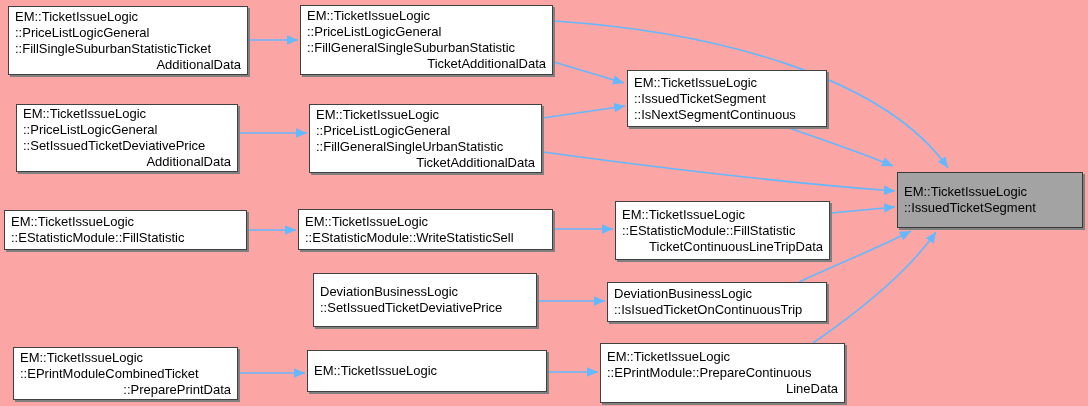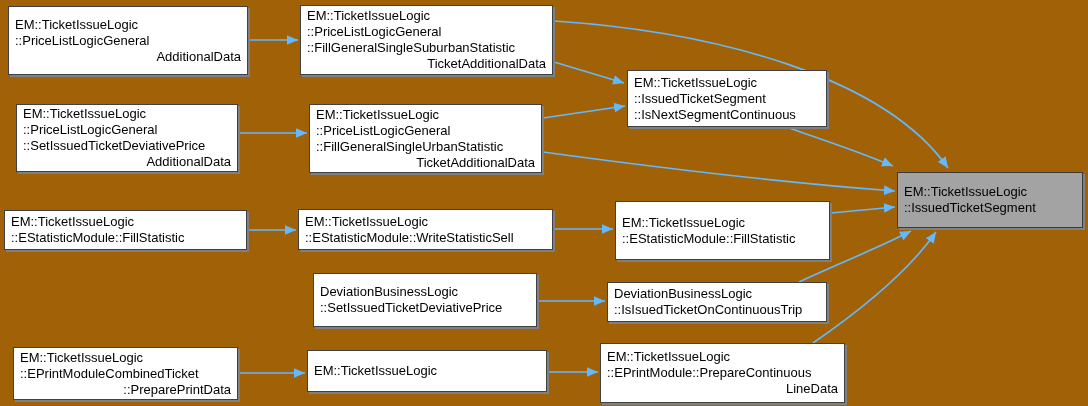--- a/index.html
+++ b/index.html
@@ -1,19 +1,19 @@
 <!DOCTYPE html>
 <html><head>
 <meta charset="utf-8">
 <style>
   html,body{margin:0;padding:0;background:#ffffff;}
   #canvas{
     position:relative;
     width:1088px;height:406px;
-    background:#a16207;
+    background:#fca5a5;
     font-family:"Liberation Sans", sans-serif;
     overflow:hidden;
   }
   #edges{position:absolute;left:0;top:0;width:1088px;height:406px;}
   .node{
     position:absolute;
     box-sizing:border-box;
     background:#ffffff;
     border:1px solid #404040;
     box-shadow:2px 2px 0 0 #808080;
@@ -56,20 +56,21 @@
     <path class="edge" marker-end="url(#arrow)" d="M538,301 L605,301"></path>
     <path class="edge" marker-end="url(#arrow)" d="M799,282 C838,264 880,247 911,231"></path>
     <path class="edge" marker-end="url(#arrow)" d="M239,373 L305,373"></path>
     <path class="edge" marker-end="url(#arrow)" d="M548,372 L598,372"></path>
     <path class="edge" marker-end="url(#arrow)" d="M813,343 C858,312 908,272 936,232"></path>
   </svg>
 
   <div class="node" style="left:8px;top:6px;width:240px;height:69px;">
     <div class="ln">EM::TicketIssueLogic</div>
     <div class="ln">::PriceListLogicGeneral</div>
+    <div class="ln">::FillSingleSuburbanStatisticTicket</div>
     <div class="ln c">AdditionalData</div>
   </div>
 
   <div class="node" style="left:300px;top:5px;width:253px;height:70px;">
     <div class="ln">EM::TicketIssueLogic</div>
     <div class="ln">::PriceListLogicGeneral</div>
     <div class="ln">::FillGeneralSingleSuburbanStatistic</div>
     <div class="ln c">TicketAdditionalData</div>
   </div>
 
@@ -99,20 +100,21 @@
   </div>
 
   <div class="node" style="left:298px;top:209px;width:255px;height:41px;">
     <div class="ln">EM::TicketIssueLogic</div>
     <div class="ln">::EStatisticModule::WriteStatisticSell</div>
   </div>
 
   <div class="node" style="left:615px;top:201px;width:215px;height:59px;">
     <div class="ln">EM::TicketIssueLogic</div>
     <div class="ln">::EStatisticModule::FillStatistic</div>
+    <div class="ln c">TicketContinuousLineTripData</div>
   </div>
 
   <div class="node" style="left:313px;top:273px;width:224px;height:54px;">
     <div class="ln">DeviationBusinessLogic</div>
     <div class="ln">::SetIssuedTicketDeviativePrice</div>
   </div>
 
   <div class="node" style="left:607px;top:282px;width:220px;height:40px;">
     <div class="ln">DeviationBusinessLogic</div>
     <div class="ln">::IsIsuedTicketOnContinuousTrip</div>

